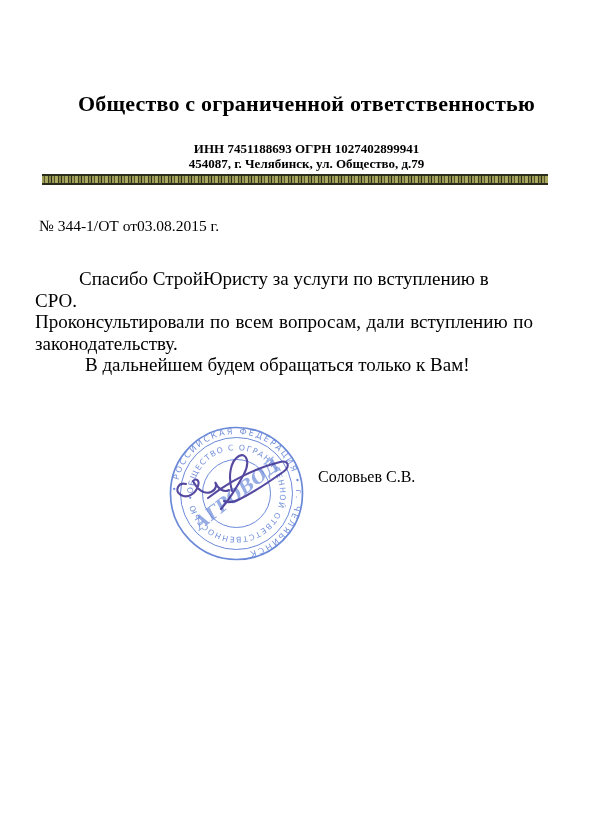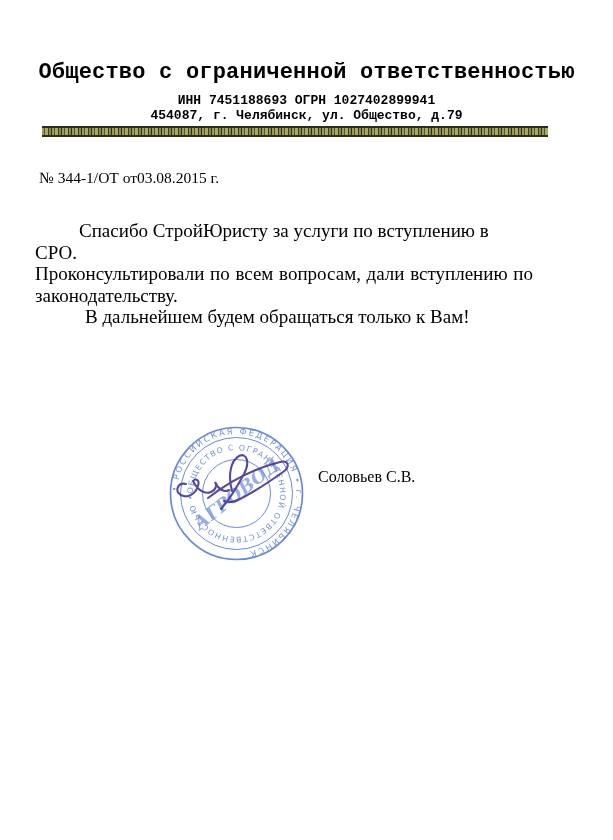--- a/index.html
+++ b/index.html
@@ -4,26 +4,26 @@
 <style>
   html, body { margin: 0; padding: 0; }
   body {
     width: 613px; height: 840px;
     background: #ffffff;
     color: #000;
     font-family: "Liberation Serif", serif;
     position: relative;
     overflow: hidden;
   }
-  .letterhead { padding-top: 57px; text-align: center; font-family: Liberation Mono, monospace; }
+  .letterhead { padding-top: 88px; text-align: center; }
   .title-line {
     font-size: 22px; font-weight: bold; line-height: 31px;
     letter-spacing: 0.2px;
   }
-  .meta-block { margin-top: 6px; }
+  .meta-block { margin-top: 23px; }
   .meta-line { font-size: 13px; font-weight: bold; line-height: 14.5px; }
   .divider {
     height: 7px;
     margin: 3px 65px 0 42px;
     border-top: 2px solid #2c2c1a;
     border-bottom: 2px solid #2c2c1a;
     background: repeating-linear-gradient(90deg,
       #9c9c54 0 2px, #55552f 2px 3px, #a8a85e 3px 6px,
       #3c3c22 6px 7px, #8b8b4a 7px 9px, #2e2e1e 9px 10px);
   }

